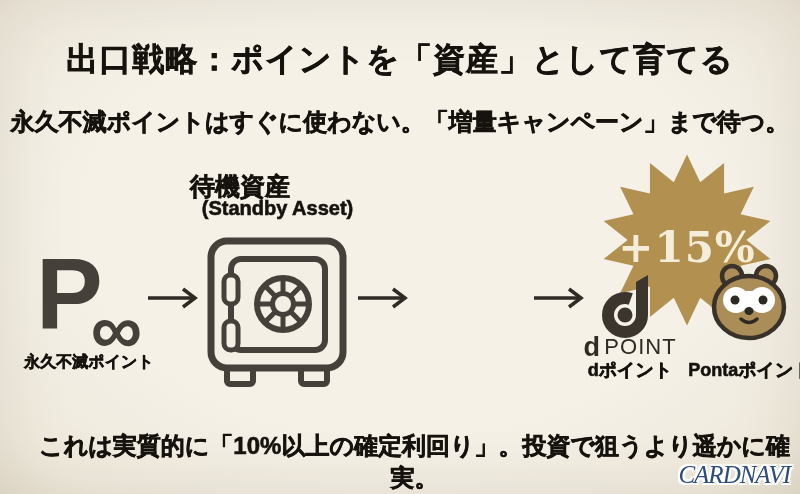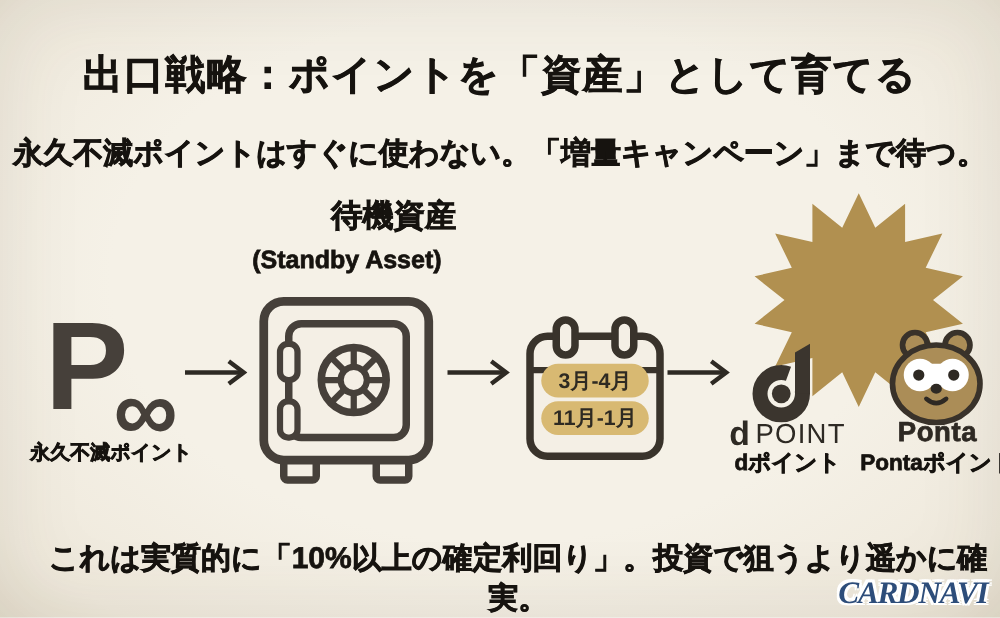--- a/index.html
+++ b/index.html
@@ -16,21 +16,21 @@
   .title    { top: 38px;  left: 0; width: 800px; text-align: center; font-size: 32px; letter-spacing: 1px; }
   .subtitle { top: 106px; left: 0; width: 800px; text-align: center; font-size: 24px; }
 
   
   .p-logo { top: 248px; left: 36px; width: 140px; height: 100px; color: #46403a; }
   .p-logo .pchar { font-size: 100px; font-weight: 800; line-height: 0.9; letter-spacing: -4px; }
   .p-logo .inf   { font-size: 72px; font-weight: 800; position: relative; top: 26px; left: -8px; }
   .p-label { top: 352px; left: 0px; width: 178px; text-align: center; font-size: 16px; }
 
   
-  .standby-title { top: 156px; left: 190px; width: 175px; text-align: right; font-size: 25px; }
+  .standby-title { top: 170px; left: 190px; width: 175px; text-align: left; font-size: 25px; }
   .standby-sub   { top: 197px; left: 175px; width: 205px; text-align: center; font-size: 20px; }
   .safe-box  { top: 236px; left: 206px; width: 142px; height: 152px; }
 
   
   .arrow1 { top: 286px; left: 146px; }
   .arrow2 { top: 286px; left: 356px; }
   .arrow3 { top: 286px; left: 532px; }
 
   
   .calendar { top: 252px; left: 420px; width: 112px; height: 118px; }
@@ -61,21 +61,21 @@
   
   .ponta-logo { top: 262px; left: 708px; width: 82px; height: 80px; }
   .ponta-name { top: 333px; left: 700px; width: 100px; text-align: center; font-size: 22px;
                 font-weight: 800; color: #2e2923; letter-spacing: 0.5px; -webkit-text-stroke: 0.6px #2e2923; }
   .ponta-label { top: 358px; left: 686px; width: 128px; text-align: center; font-size: 18px; }
 
   .conclusion { top: 430px; left: 0; width: 800px; text-align: center; font-size: 24px; padding-left: 29px; }
 
   .brand {
     top: 461px; right: 10px;
-    font-family: "Liberation Serif", "DejaVu Serif", serif; font-style: italic; font-weight: 700;
+    font-family: "Liberation Serif", "DejaVu Serif", serif; font-style: italic; font-weight: 400;
     font-size: 25px; letter-spacing: -1px; color: #2d4d7a;
     text-shadow: -2px -2px 0 #ffffff, 2px -2px 0 #ffffff, -2px 2px 0 #ffffff, 2px 2px 0 #ffffff,
                  0 -2px 0 #ffffff, 0 2px 0 #ffffff, -2px 0 0 #ffffff, 2px 0 0 #ffffff;
   }
 </style>
 </head>
 <body>
 
 <div id="canvas">
 
@@ -113,39 +113,30 @@
       <line x1="84.4" y1="75.4" x2="95.4" y2="86.4"></line>
       <line x1="58.6" y1="49.6" x2="69.6" y2="60.6"></line>
     </g>
   </svg>
 
   <svg class="abs arrow2" width="52" height="24" viewBox="0 0 52 24">
     <line x1="2" y1="12" x2="47" y2="12" stroke="#2e2a24" stroke-width="3.5"></line>
     <path d="M37,3 L49,12 L37,21" fill="none" stroke="#2e2a24" stroke-width="3.5" stroke-linejoin="miter"></path>
   </svg>
 
-  <div class="abs calendar">
-    <svg width="112" height="118" viewBox="0 0 112 118">
-      <rect x="4" y="17" width="104" height="96" rx="14" fill="#f4efe5" stroke="#39332b" stroke-width="6"></rect>
-      <line x1="5" y1="44" x2="107" y2="44" stroke="#39332b" stroke-width="5"></line>
-      <rect x="25" y="4" width="15" height="28" rx="7.5" fill="#f4efe5" stroke="#39332b" stroke-width="6"></rect>
-      <rect x="72" y="4" width="15" height="28" rx="7.5" fill="#f4efe5" stroke="#39332b" stroke-width="6"></rect>
-    </svg>
-    <div class="cal-pill p1">3月-4月</div>
-    <div class="cal-pill p2">11月-1月</div>
-  </div>
 
   <svg class="abs arrow3" width="52" height="24" viewBox="0 0 52 24">
     <line x1="2" y1="12" x2="47" y2="12" stroke="#2e2a24" stroke-width="3.5"></line>
     <path d="M37,3 L49,12 L37,21" fill="none" stroke="#2e2a24" stroke-width="3.5" stroke-linejoin="miter"></path>
   </svg>
 
   <svg class="abs starburst" width="180" height="180" viewBox="0 0 200 200">
     <polygon fill="#b19050" points="100,5 114.7,35.7 141.2,14.4 141.2,48.4 174.3,40.8 159.5,71.4 192.6,78.9 166,100 192.6,121.1 159.5,128.6 174.3,159.2 141.2,151.6 141.2,185.6 114.7,164.3 100,195 85.3,164.3 58.8,185.6 58.8,151.6 25.7,159.2 40.5,128.6 7.4,121.1 34,100 7.4,78.9 40.5,71.4 25.7,40.8 58.8,48.4 58.8,14.4 85.3,35.7"></polygon>
   </svg>
+  <div class="abs badge-text">+15%</div>
 
   <svg class="abs d-logo" width="62" height="66" viewBox="0 0 62 66">
     <circle cx="27" cy="43" r="17" fill="none" stroke="#3b352e" stroke-width="12" pathLength="360" stroke-dasharray="290 60 10"></circle>
     <polygon points="38,10 50,3 50,43 38,43" fill="#3b352e"></polygon>
     <circle cx="27" cy="43" r="7.5" fill="#3b352e"></circle>
   </svg>
   <div class="abs dpoint-line">
     <span class="d-b">d</span>
     <span class="pt">POINT</span>
   </div>
@@ -156,19 +147,18 @@
     <circle cx="58" cy="14" r="10" fill="#ab8d57" stroke="#39322a" stroke-width="4.5"></circle>
     <ellipse cx="41" cy="45" rx="35" ry="31" fill="#ab8d57" stroke="#39322a" stroke-width="4.5"></ellipse>
     <circle cx="28" cy="38" r="13" fill="#ffffff"></circle>
     <circle cx="54" cy="38" r="13" fill="#ffffff"></circle>
     <rect x="28" y="29" width="26" height="18" fill="#ffffff"></rect>
     <circle cx="27" cy="38" r="4.5" fill="#2e2923"></circle>
     <circle cx="55" cy="38" r="4.5" fill="#2e2923"></circle>
     <ellipse cx="41" cy="49" rx="4.5" ry="4" fill="#2e2923"></ellipse>
     <path d="M33,57 Q41,64 49,57" fill="none" stroke="#2e2923" stroke-width="3.5" stroke-linecap="round"></path>
   </svg>
-  <div class="abs ponta-name">Ponta</div>
   <div class="abs ponta-label jp-heavy">Pontaポイント</div>
 
   <div class="abs conclusion jp-heavy">これは実質的に「10%以上の確定利回り」。投資で狙うより遥かに確実。</div>
   <div class="abs brand">CARDNAVI</div>
 
 </div>
 
 </body></html>

